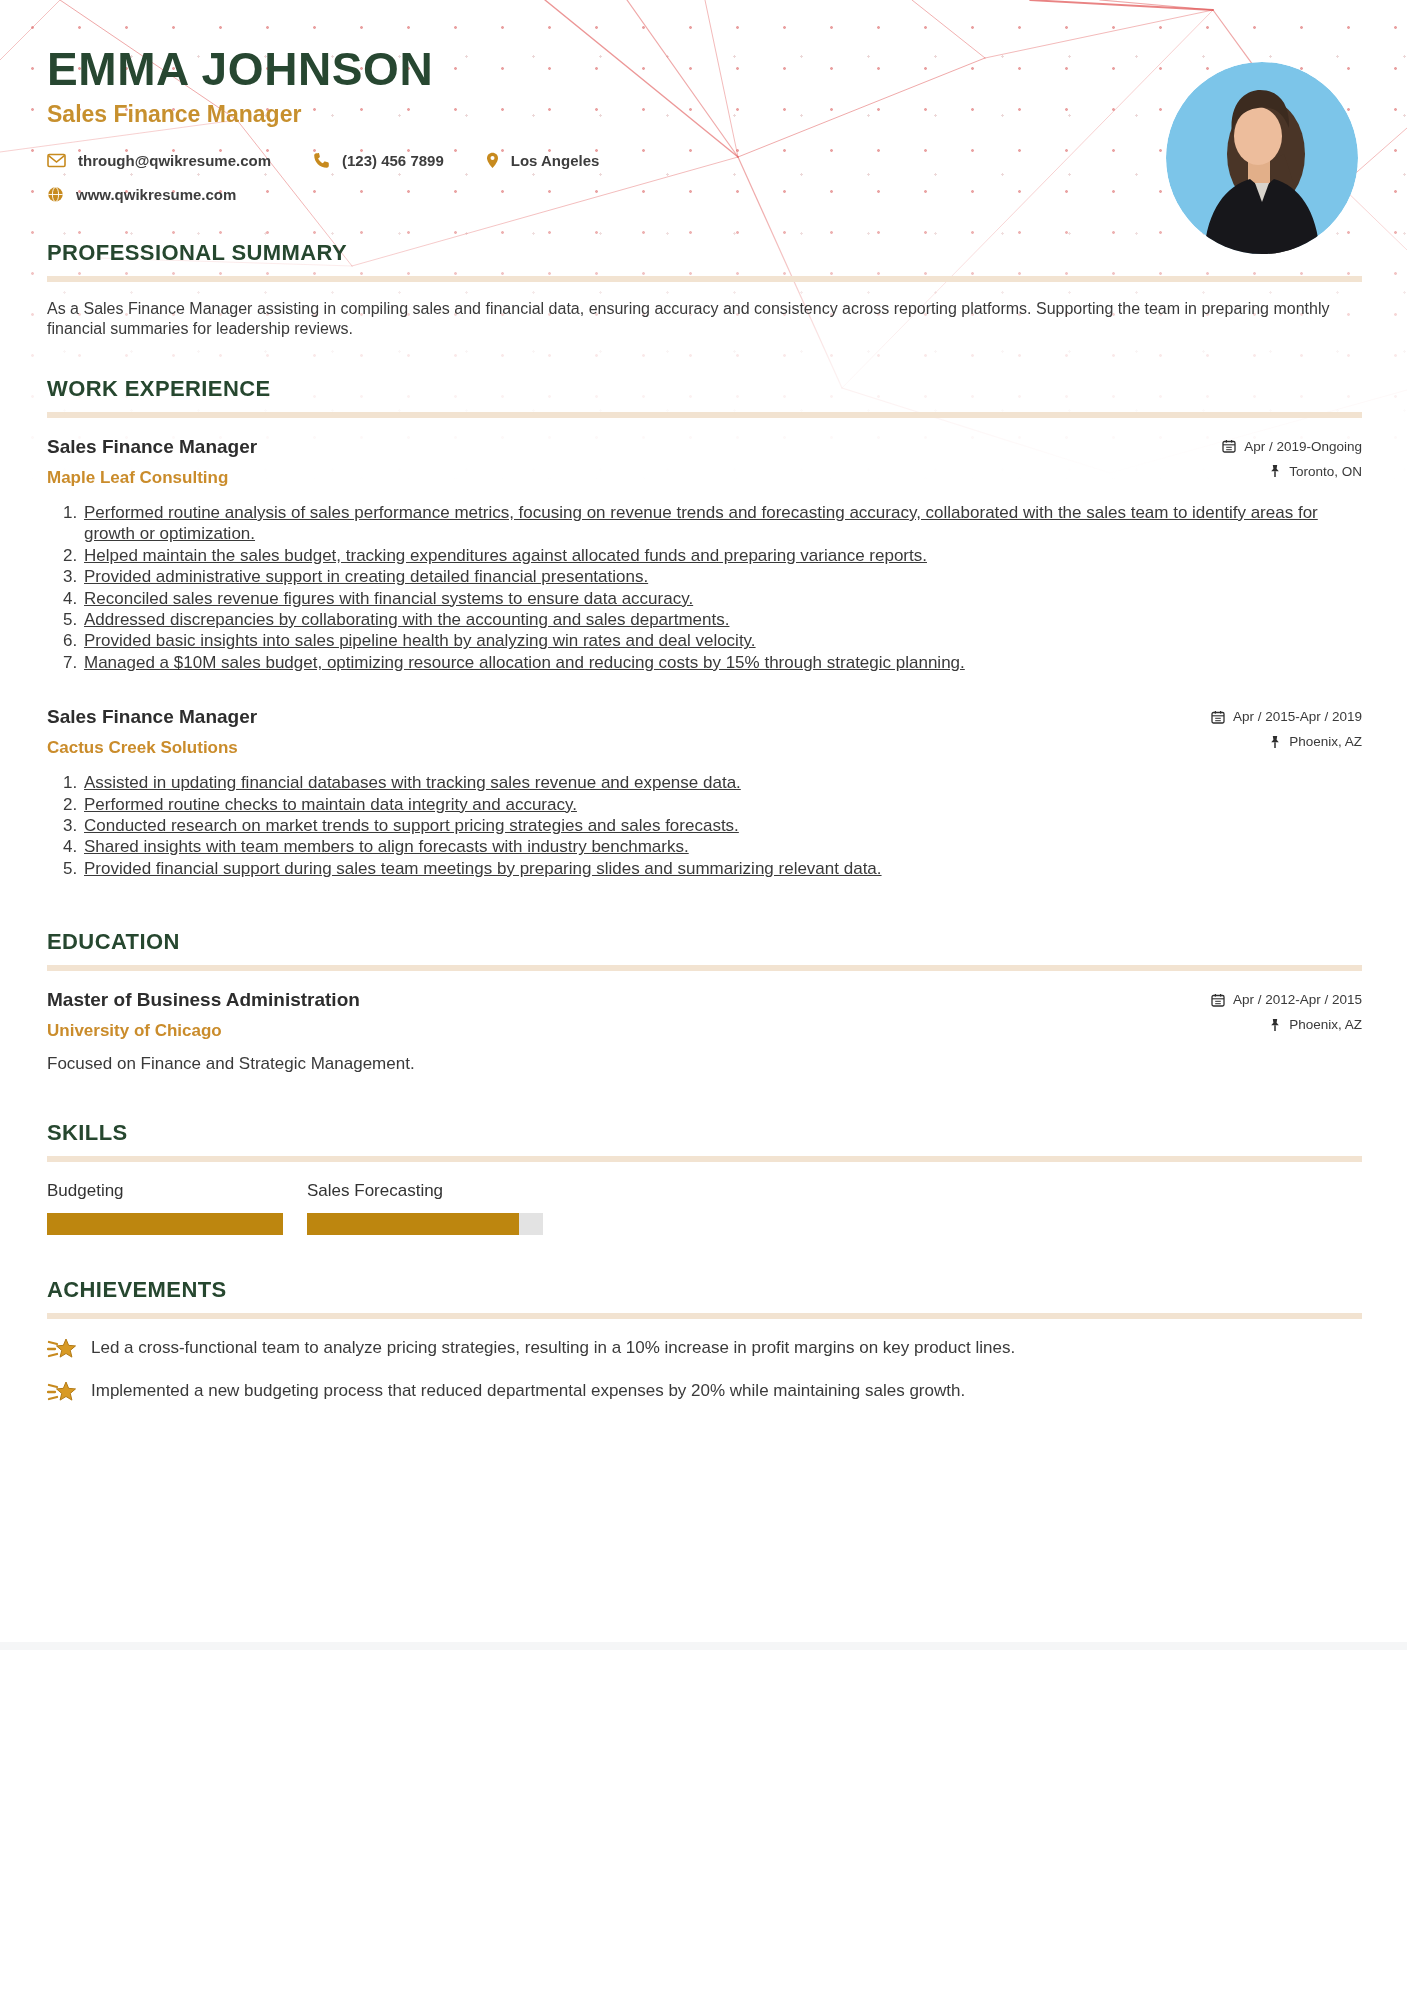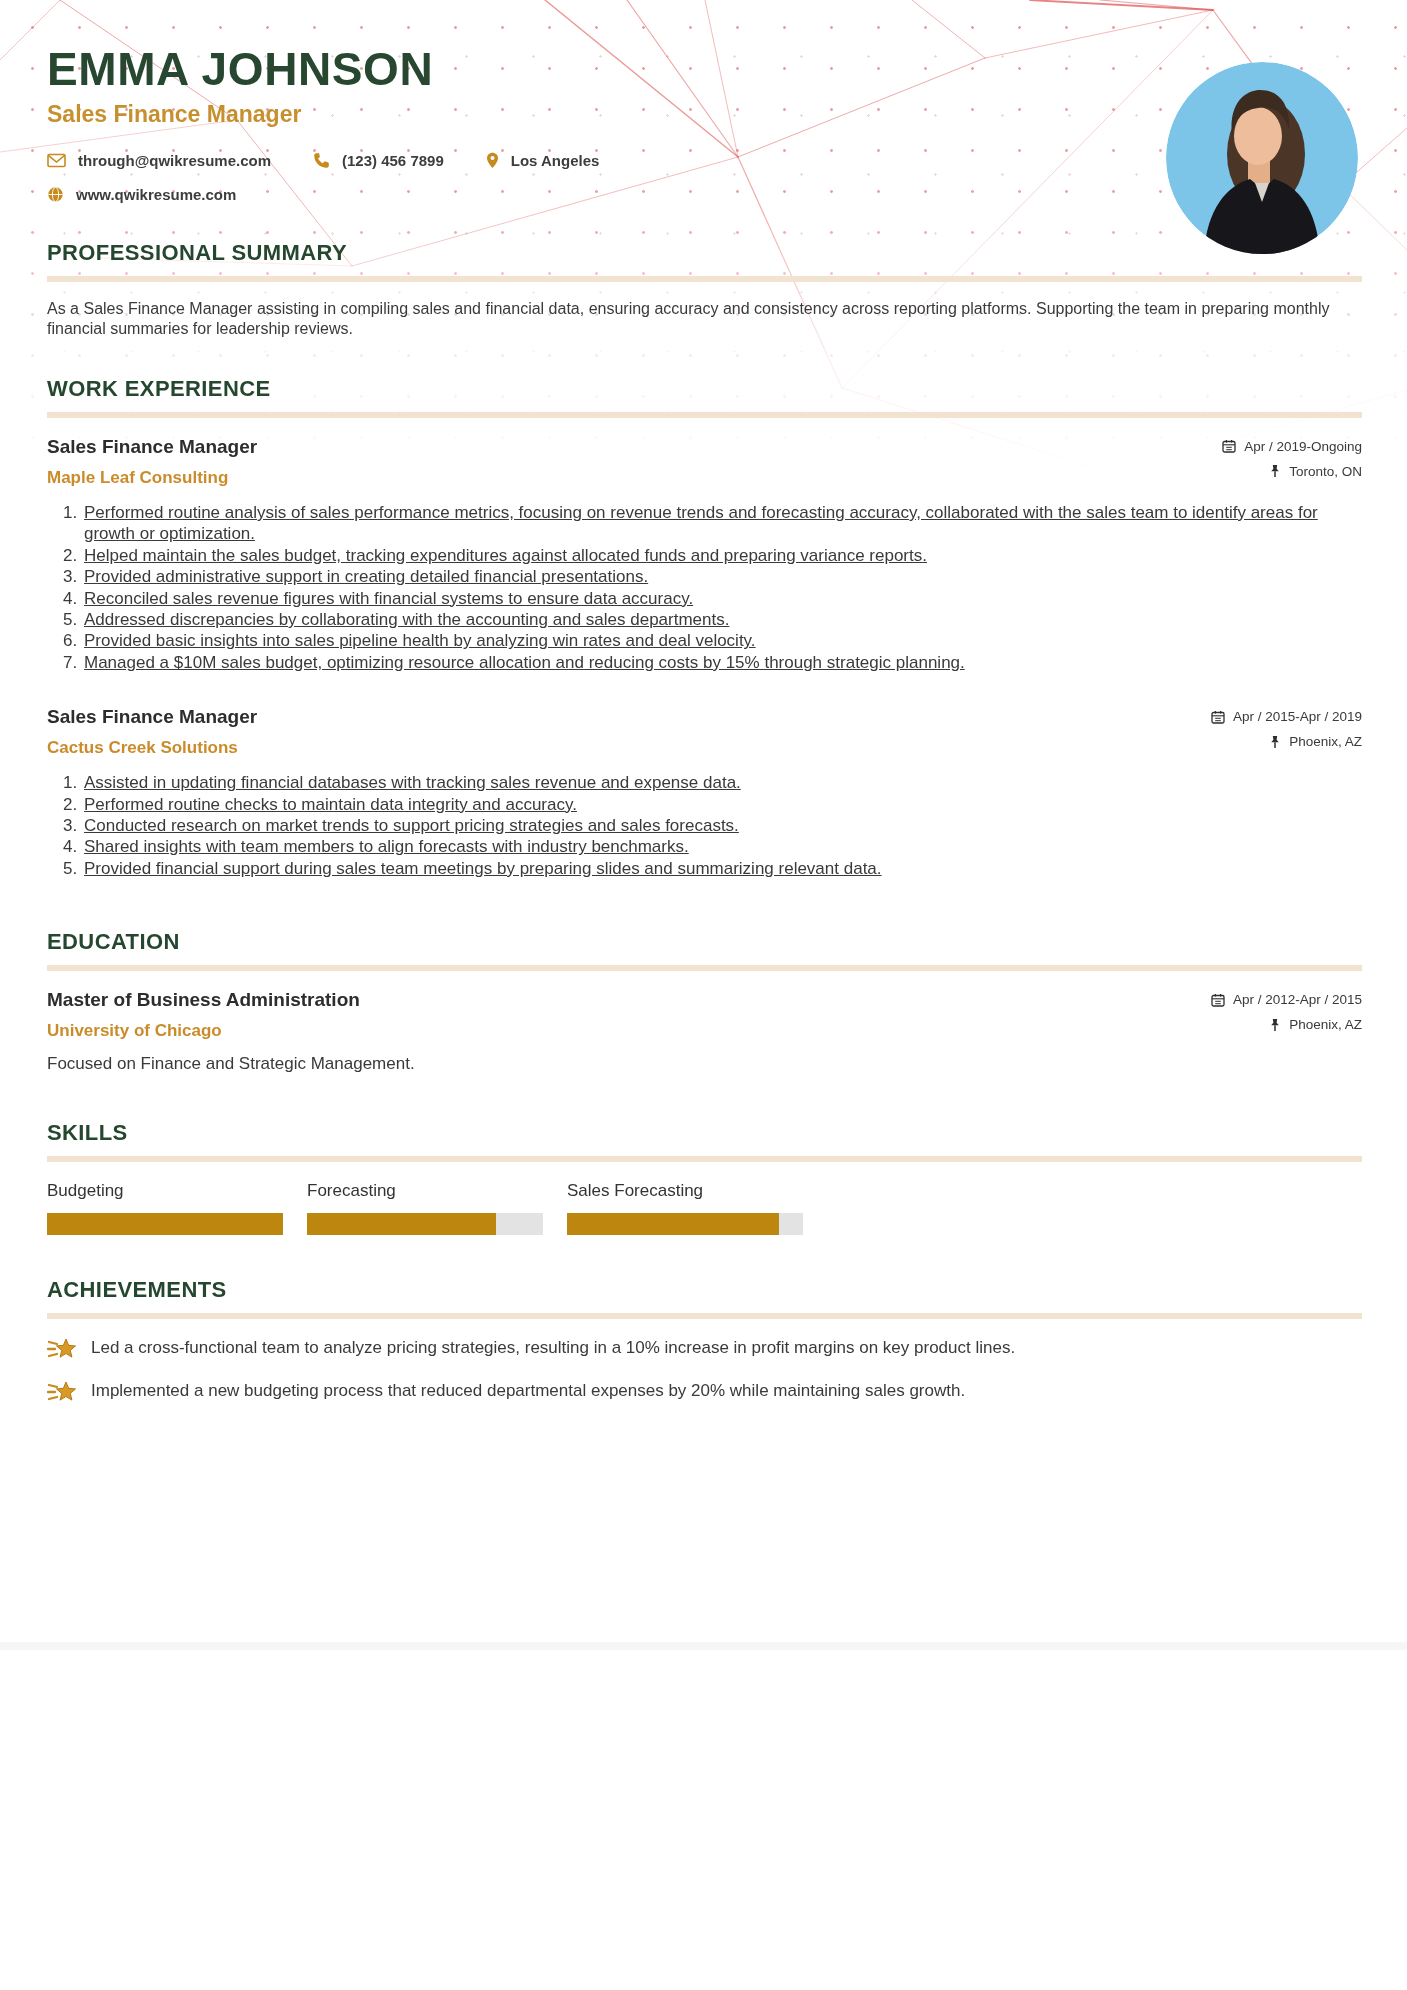--- a/index.html
+++ b/index.html
@@ -297,26 +297,20 @@
       <div class="section-heading">SKILLS</div>
       <div class="section-rule"></div>
       <div class="skills-grid">
         <div class="skill">
           <div class="skill-name">Budgeting</div>
           <div class="skill-bar">
             <div class="skill-fill" style="width: 100%;"></div>
           </div>
         </div>
         <div class="skill">
-          <div class="skill-name">Forecasting</div>
-          <div class="skill-bar">
-            <div class="skill-fill" style="width: 80%;"></div>
-          </div>
-        </div>
-        <div class="skill">
           <div class="skill-name">Sales Forecasting</div>
           <div class="skill-bar">
             <div class="skill-fill" style="width: 90%;"></div>
           </div>
         </div>
       </div>
     </div>
 
     <div class="section ach-section">
       <div class="section-heading">ACHIEVEMENTS</div>

